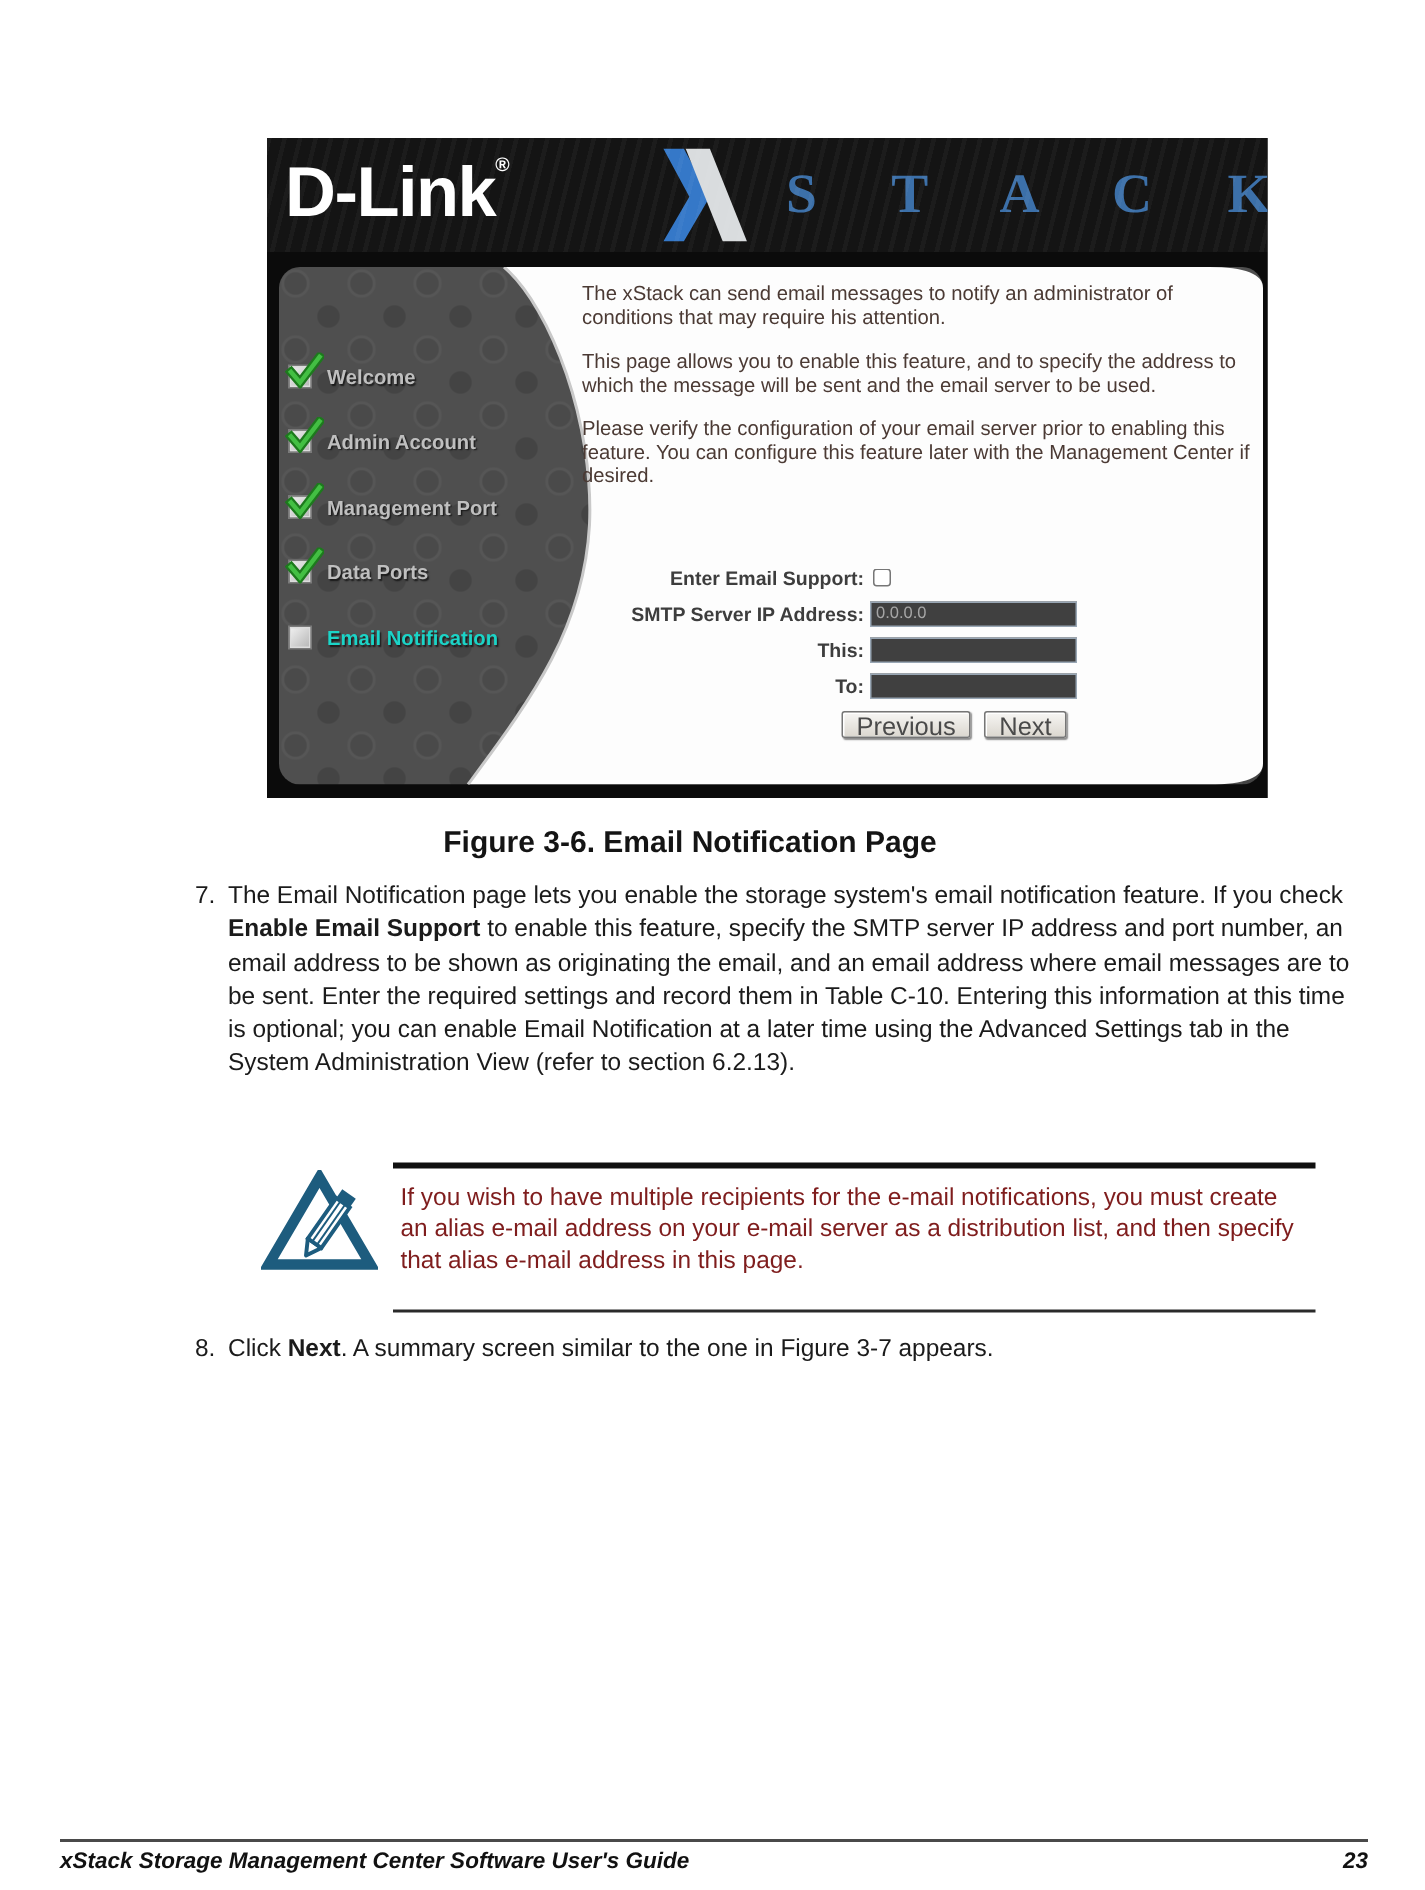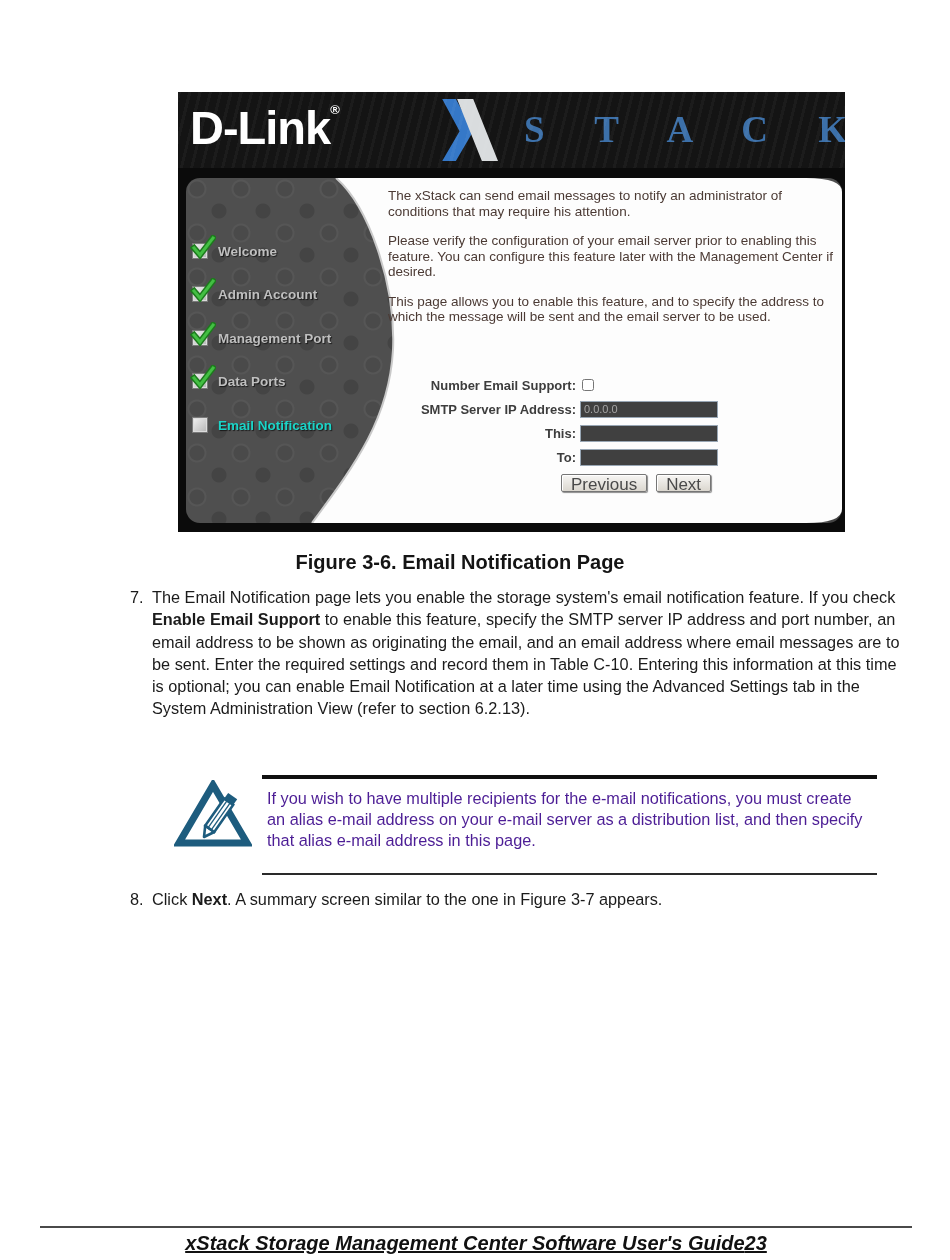--- a/index.html
+++ b/index.html
@@ -89,28 +89,28 @@
   
   .docItem { position:absolute; z-index:2; color:#1b1b1b; font-size:16.3px; line-height:22.3px; }
   .docItem .num { position:absolute; left:0; top:0; }
   .docItem .body { display:block; margin-left:22px; }
   .item7 { left:130px; top:586px; width:772px; }
   .item8 { left:130px; top:888px; width:772px; }
 
   .noteTopRule { position:absolute; left:262px; top:775px; width:615px; height:4px; background:#101010; z-index:2; }
   .noteBotRule { position:absolute; left:262px; top:873px; width:615px; height:2px; background:#2a2a2a; z-index:2; }
   .noteIcon { position:absolute; left:174px; top:780px; width:78px; height:68px; z-index:2; }
-  .noteText { position:absolute; left:267px; top:788px; width:600px; z-index:2; color:#4c1d95; font-size:16.3px; line-height:21px; }
+  .noteText { position:absolute; left:267px; top:788px; width:600px; z-index:2; color:#7f1d1d; font-size:16.3px; line-height:21px; }
 
   
   .footRule { position:absolute; left:40px; top:1226px; width:872px; height:2px; background:#4a4a4a; z-index:2; }
   .footer {
     position:absolute; left:40px; top:1232px; width:872px; z-index:2;
-    display:flex; justify-content:center;
-    font-size:20px; font-weight:bold; font-style:italic; color:#111;text-decoration:underline;
+    display:flex; justify-content:space-between;
+    font-size:15px; font-weight:bold; font-style:italic; color:#111;
   }
 </style>
 </head>
 <body>
 
 <div class="page">
 
   <div class="shot">
 
     <div class="banner">
@@ -166,27 +166,27 @@
           </span>
         <span class="sideLabel">Data Ports</span>
       </div>
       <div class="sideItem active" style="top:249px">
         <span class="cbox"></span>
         <span class="sideLabel">Email Notification</span>
       </div>
 
       <div class="wcontent">
         <p>The xStack can send email messages to notify an administrator of conditions that may require his attention.</p>
+        <p>This page allows you to enable this feature, and to specify the address to which the message will be sent and the email server to be used.</p>
         <p>Please verify the configuration of your email server prior to enabling this feature. You can configure this feature later with the Management Center if desired.</p>
-        <p>This page allows you to enable this feature, and to specify the address to which the message will be sent and the email server to be used.</p>
       </div>
 
       <div class="wform">
         <div class="frow">
-          <span class="flabel">Number Email Support:</span>
+          <span class="flabel">Enter Email Support:</span>
           <input type="checkbox" class="fcheck" style="">
         </div>
         <div class="frow">
           <span class="flabel">SMTP Server IP Address:</span>
           <input type="text" class="tin dim" value="0.0.0.0" style="">
         </div>
         <div class="frow">
           <span class="flabel">This:</span>
           <input type="text" class="tin" value="" style="">
         </div>

